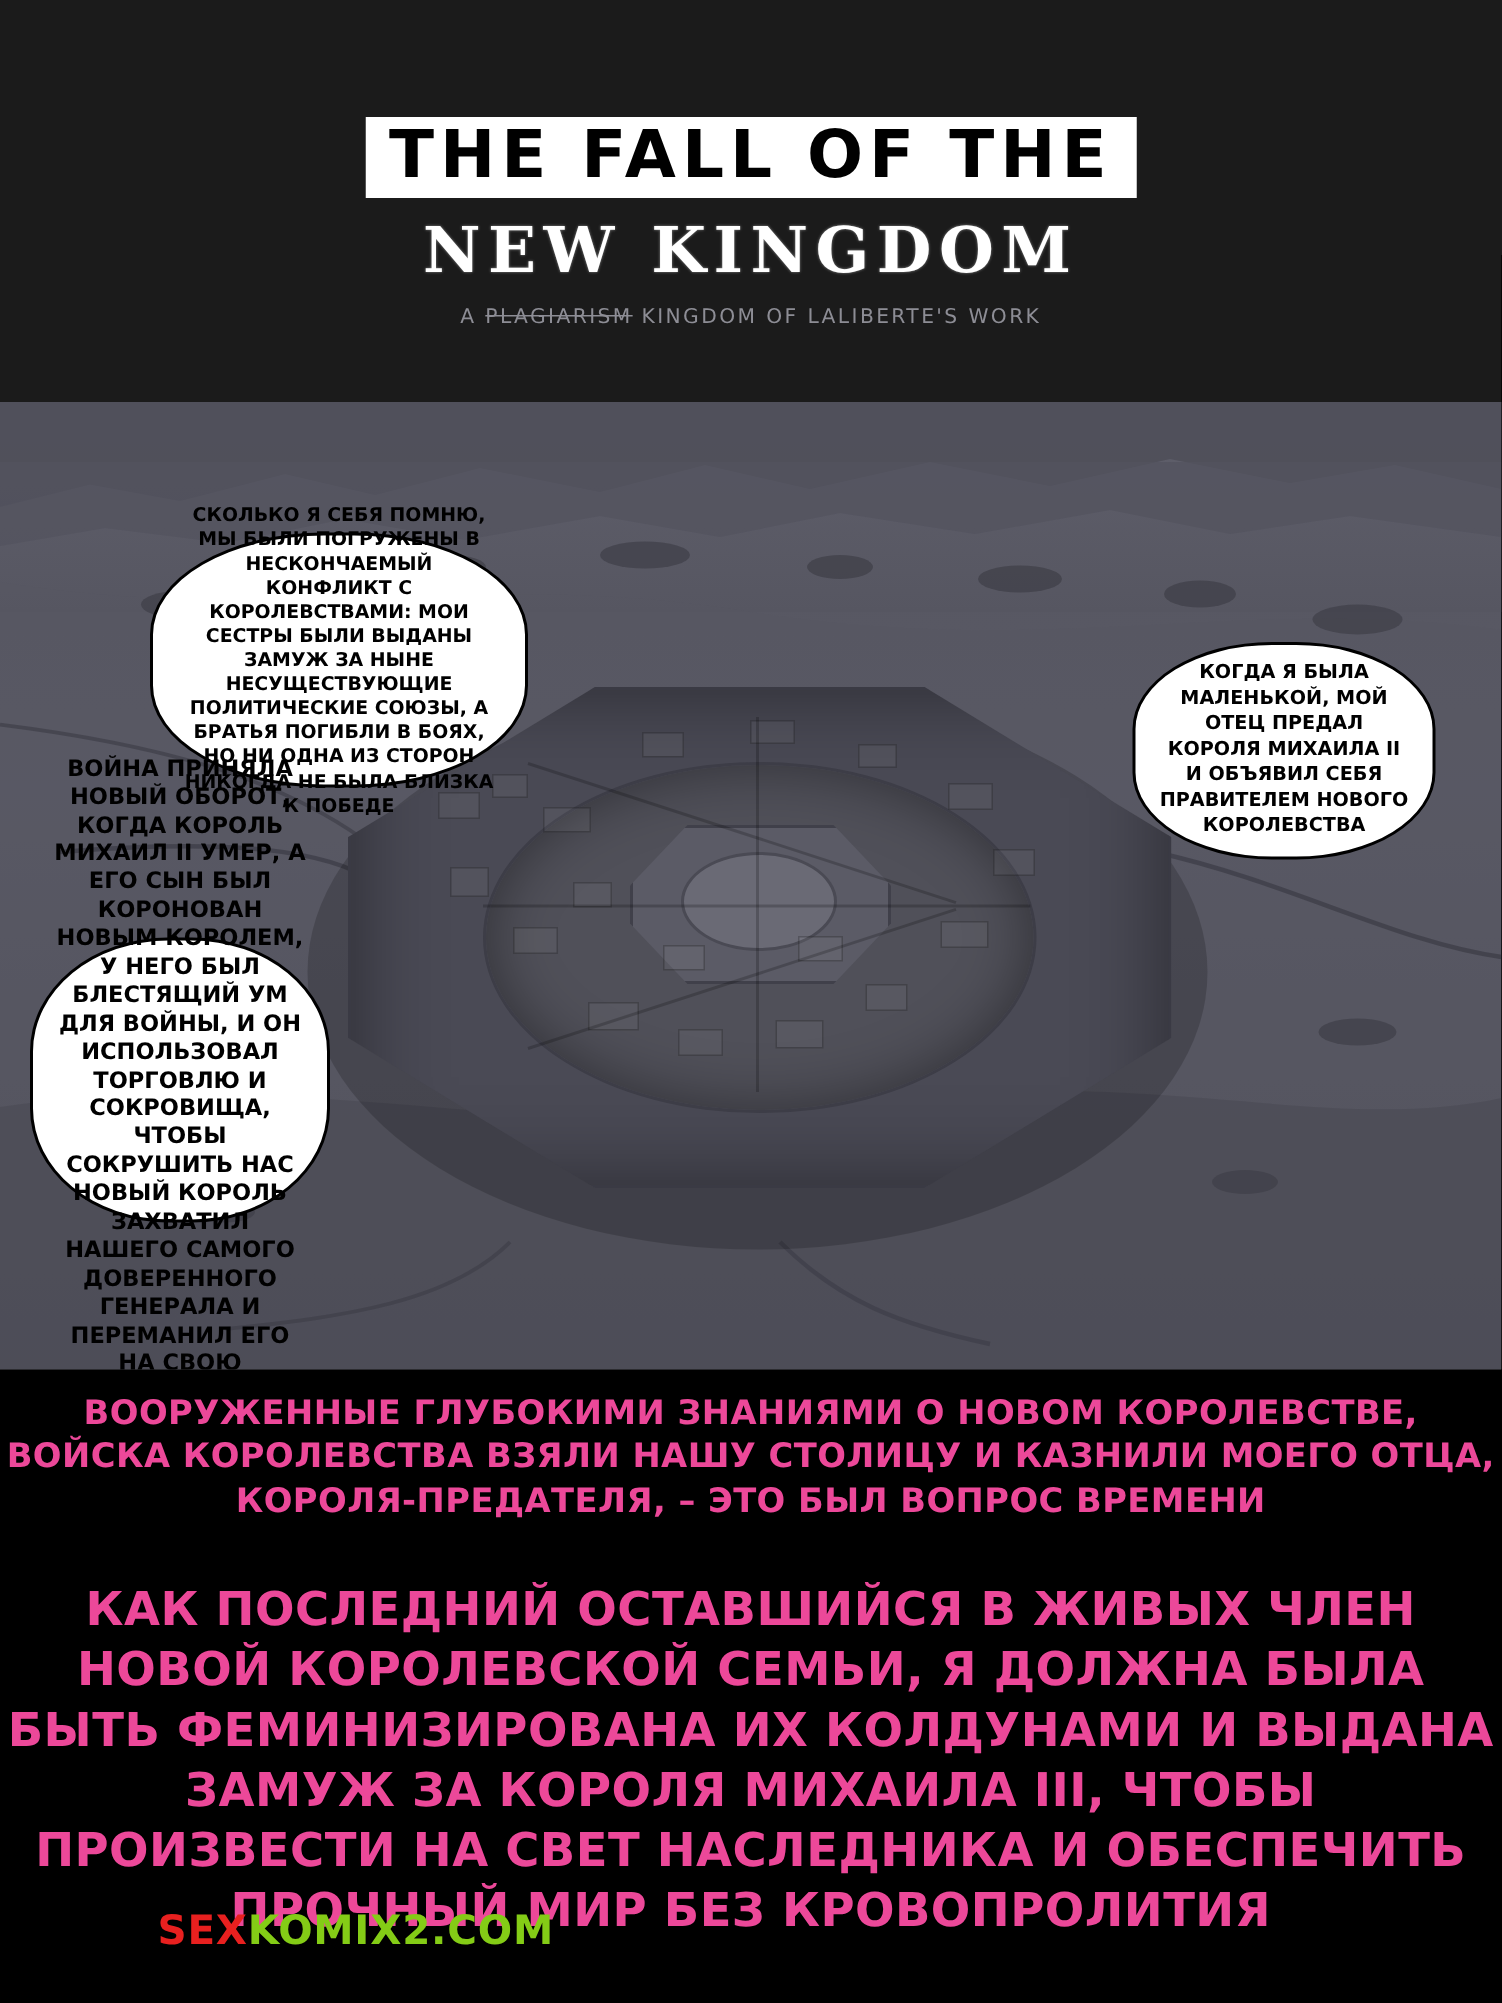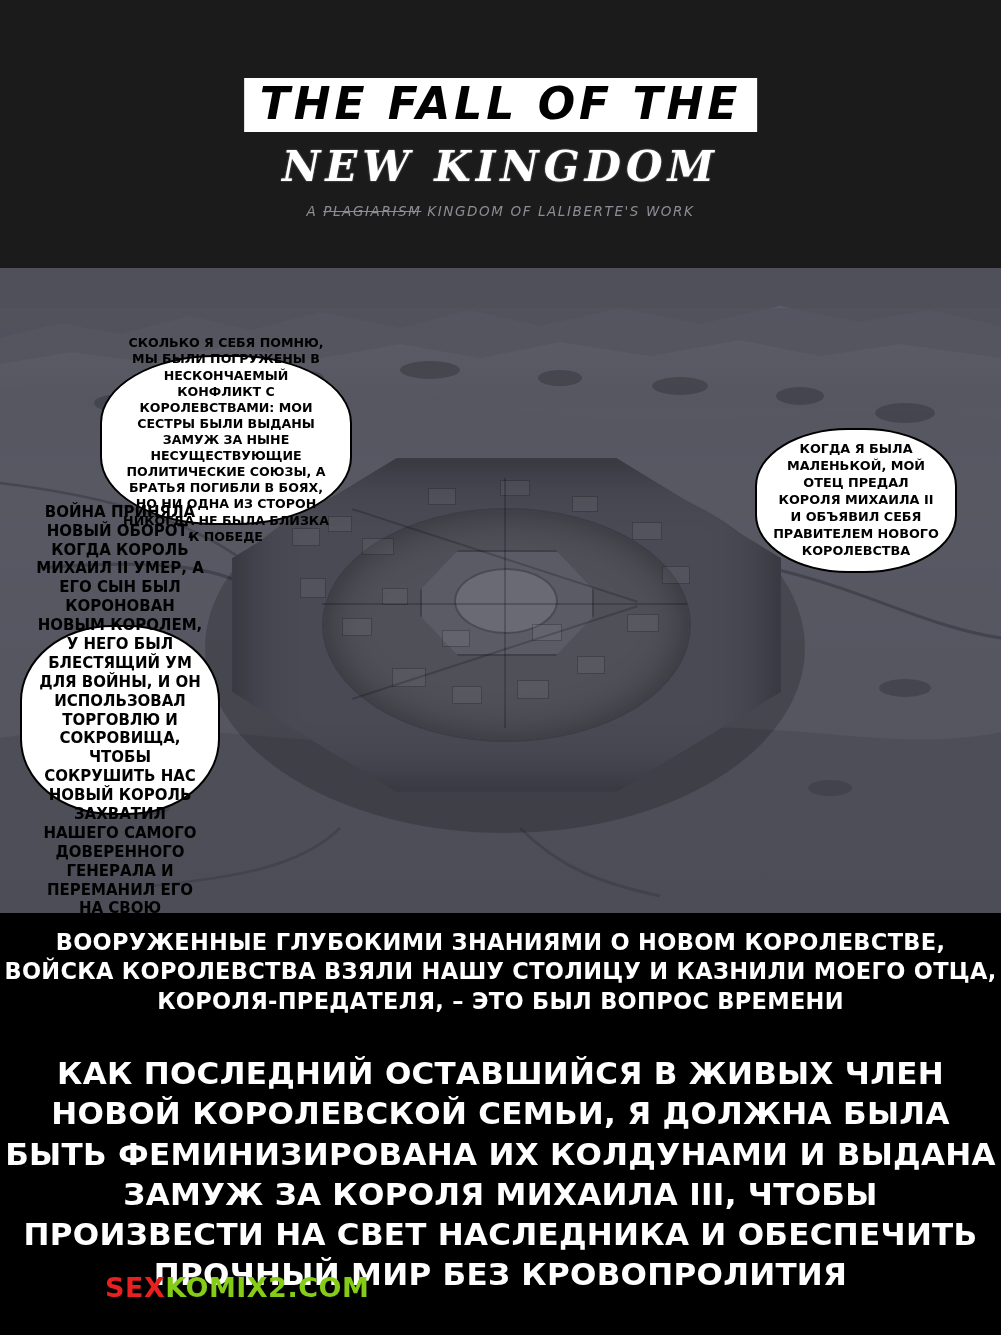--- a/index.html
+++ b/index.html
@@ -20,21 +20,20 @@
     position: absolute;
     inset: 0;
     background: #000000;
   }
   .title-area {
     position: absolute;
     top: 0; left: 0;
     width: 1001px;
     height: 268px;
     background: #1b1b1b;
-    font-style: italic;
   }
   .title-line1 {
     position: absolute;
     top: 78px;
     left: 50%;
     transform: translateX(-50%);
     background: #ffffff;
     color: #000000;
     font-family: "DejaVu Sans", sans-serif;
     font-weight: bold;
@@ -186,21 +185,21 @@
     line-height: 1.26;
     padding: 12px 14px;
   }
 
   
   .narration {
     position: absolute;
     left: 0;
     width: 1001px;
     text-align: center;
-    color: #ffffff;
+    color: #ec4899;
     font-weight: bold;
     text-transform: uppercase;
     letter-spacing: 0.3px;
   }
   #narration-1 {
     top: 928px;
     font-size: 22.5px;
     line-height: 1.3;
   }
   #narration-2 {

